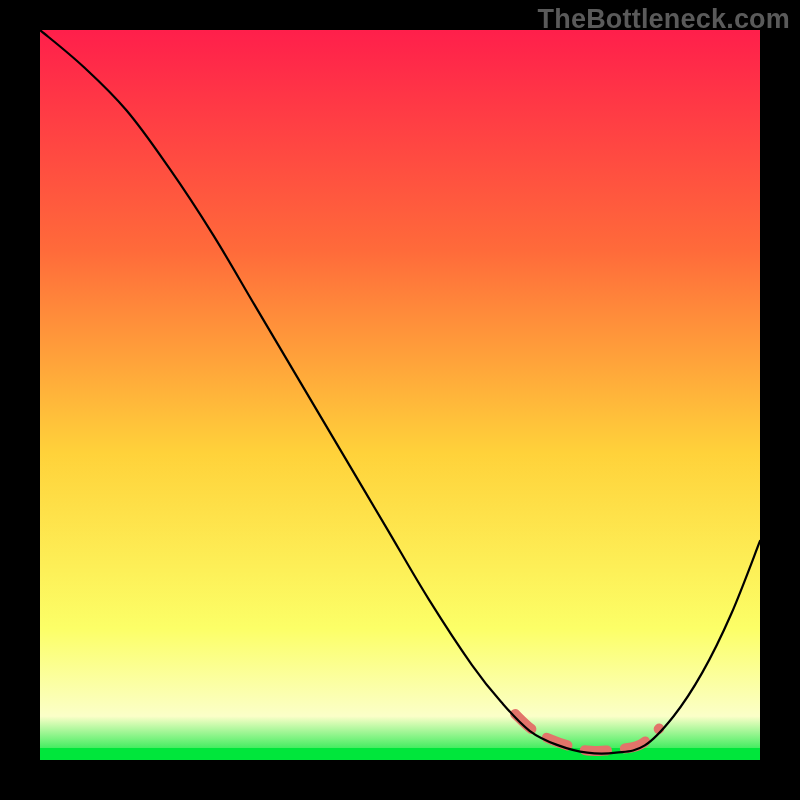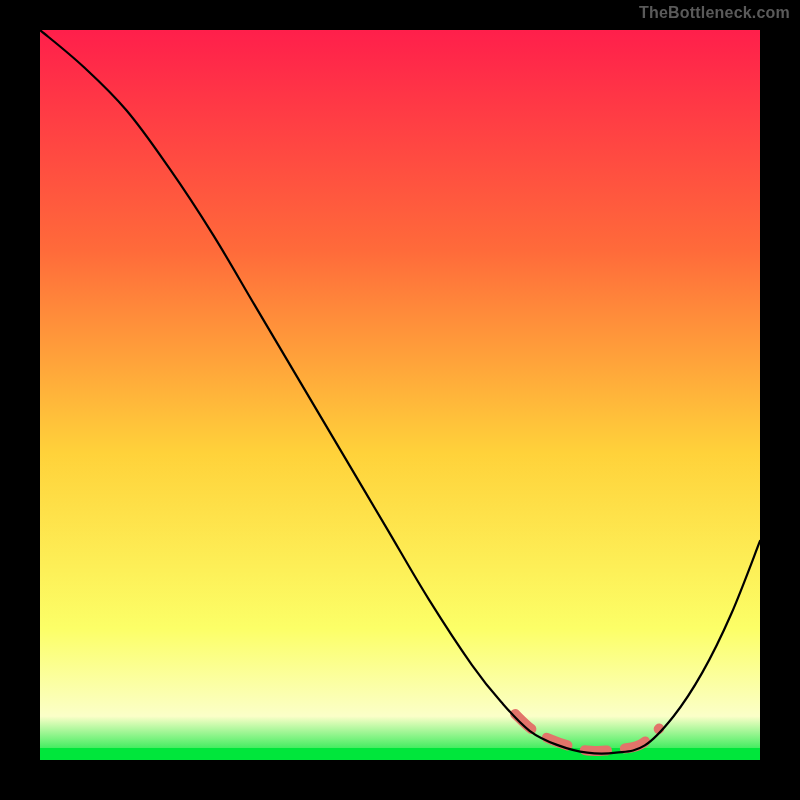--- a/index.html
+++ b/index.html
@@ -15,21 +15,21 @@
     position: relative;
     width: 800px;
     height: 800px;
     background: #000;
   }
   .watermark {
     position: absolute;
     top: 4px;
     right: 10px;
     color: #5a5a5a;
-    font-size: 16px;
+    font-size: 27px;
     font-weight: 600;
     letter-spacing: 0.2px;
     z-index: 10;
   }
   .plot-wrap {
     position: absolute;
     left: 40px;
     top: 30px;
     width: 720px;
     height: 730px;

